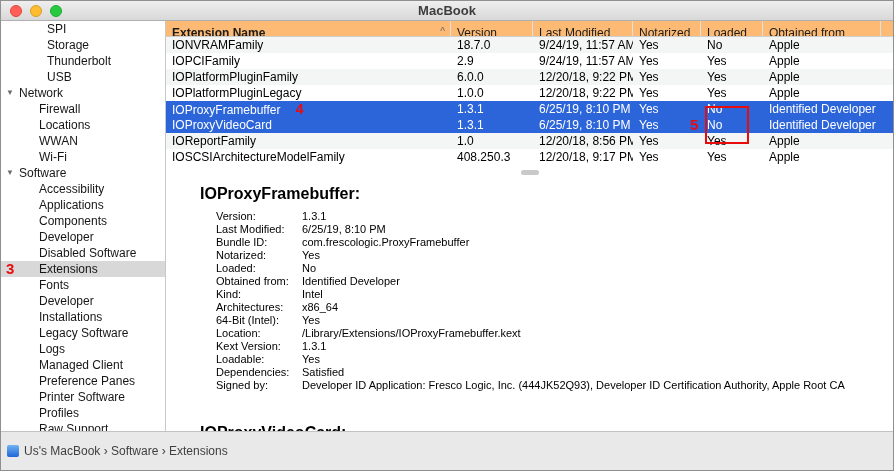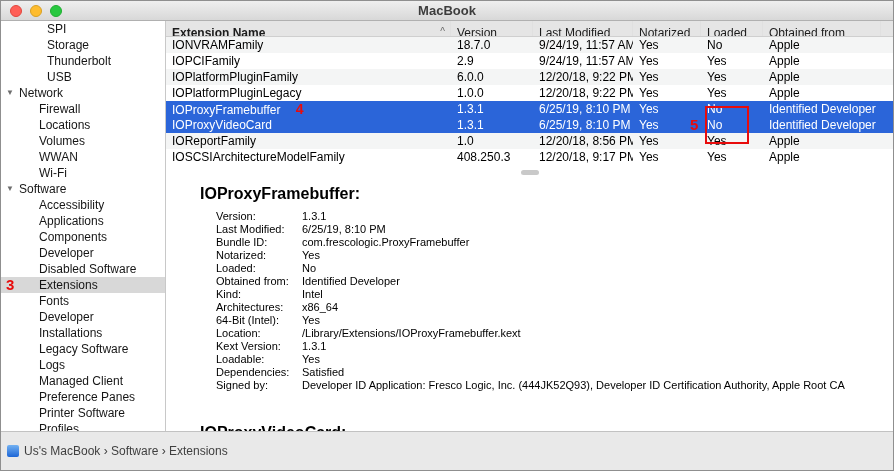--- a/index.html
+++ b/index.html
@@ -24,21 +24,21 @@
   .sb-item.lvl1{padding-left:46px;}
   .sb-item.lvl2{padding-left:38px;}
   .sb-item.group{padding-left:18px;}
   .sb-item .disclosure{display:none;}
   .sb-item.group .disclosure{display:block;position:absolute;left:5px;top:0;font-size:8px;color:#6e6e6e;}
   .sb-item.selected{background:var(--sidebar-selected);}
   .sb-annotation{position:absolute;left:5px;top:0;color:var(--annotation-red);font-weight:bold;font-size:15px;}
   .sb-annotation:empty{display:none;}
   .main{flex:1;display:flex;flex-direction:column;min-width:0;background:#fff;}
   .table-wrap{position:relative;flex:0 0 auto;}
-  .thead{display:flex;height:16px;border-bottom:1px solid #cfcfcf;background:#e5e5e5;}
+  .thead{display:flex;height:16px;border-bottom:1px solid #cfcfcf;background:#fdba74;}
   .th{padding:5px 6px 0;position:relative;white-space:nowrap;overflow:hidden;border-right:1px solid #e0e0e0;color:#1c1c1c;}
   .th:last-child{border-right:none;}
   .th.c-name{font-weight:bold;}
   .c-name{width:285px;flex:0 0 285px;}
   .c-ver{width:82px;flex:0 0 82px;}
   .c-mod{width:100px;flex:0 0 100px;}
   .c-not{width:68px;flex:0 0 68px;}
   .c-load{width:62px;flex:0 0 62px;}
   .c-obt{flex:1 1 auto;min-width:0;}
   .c-gutter{flex:0 0 10px;width:10px;}
@@ -116,25 +116,20 @@
           
           <span class="sb-label">Firewall</span>
         </div>
 
         <div class="sb-item lvl2">
           
           
           <span class="sb-label">Locations</span>
         </div>
 
-        <div class="sb-item lvl2">
-          
-          
-          <span class="sb-label">Volumes</span>
-        </div>
 
         <div class="sb-item lvl2">
           
           
           <span class="sb-label">WWAN</span>
         </div>
 
         <div class="sb-item lvl2">
           
           

